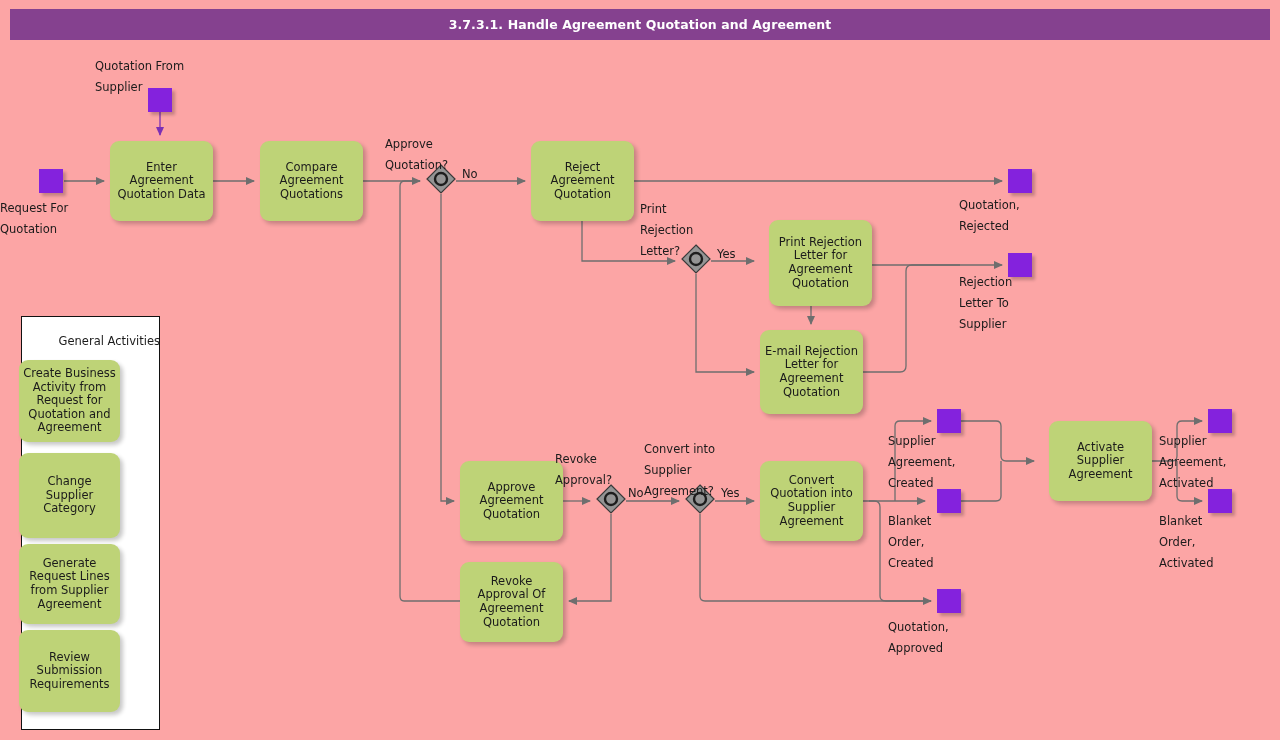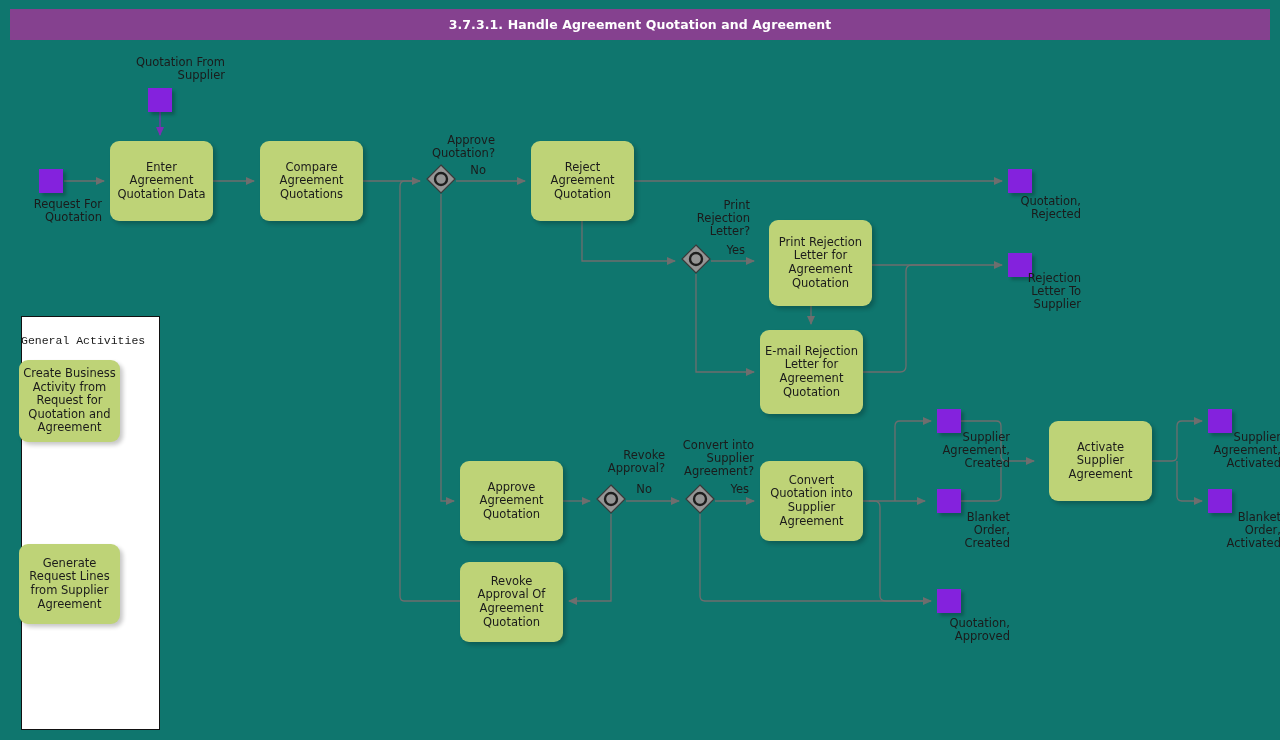--- a/index.html
+++ b/index.html
@@ -5,21 +5,21 @@
   * { box-sizing: border-box; }
   html, body {
     margin: 0; padding: 0;
     background: #ffffff;
     font-family: "DejaVu Sans", sans-serif;
   }
   #page {
     position: relative;
     width: 1280px;
     height: 740px;
-    background: #0f766e;
+    background: #fca5a5;
     overflow: hidden;
   }
   
   #titlebar {
     position: absolute;
     left: 10px; top: 9px;
     width: 1260px; height: 31px;
     background: #85418f;
     color: #ffffff;
     font-size: 12.5px;
@@ -54,46 +54,45 @@
   
   .datasq {
     position: absolute;
     width: 24px; height: 24px;
     background: #8422dd;
     box-shadow: 3px 3px 3px rgba(0,0,0,0.22);
   }
   
   .lbl {
     position: absolute;
-    text-align: right;
+    text-align: left;
     color: #1b1b1b;
     font-size: 11.5px;
-    line-height: 13px;
+    line-height: 21px;
     white-space: pre-line;
   }
   
   .gateway {
     position: absolute;
     width: 30px; height: 30px;
   }
   
   #legend {
     position: absolute;
     left: 21px; top: 316px;
     width: 139px; height: 414px;
     border: 1.6px solid #111111;
     background: #ffffff;
   }
   #legend-title {
     position: absolute;
     top: 18px; left: 0; width: 100%;
-    text-align: left;
+    text-align: right;
     font-size: 11.5px;
     color: #1b1b1b;
-    font-family: Liberation Mono, monospace;
   }
   .legend-task {
     position: absolute;
     left: 19px;
     width: 101px;
     background: #bed377;
     border-radius: 9px;
     box-shadow: 3px 3px 4px rgba(0,0,0,0.22);
     display: flex;
     align-items: center;
@@ -281,18 +280,23 @@
   <div class="lbl" style="left: 628px; top: 483px; width: 24px; white-space: pre-line;">No</div>
   <div class="lbl" style="left: 721px; top: 483px; width: 28px; white-space: pre-line;">Yes</div>
 
   <div id="legend"></div>
   <div id="legend-title" style="top:334px;left:21px;width:139px;">General Activities</div>
   <div class="legend-task" style="top: 360px; height: 82px; white-space: pre-line;">Create Business
 Activity from
 Request for
 Quotation and
 Agreement</div>
+  <div class="legend-task" style="top: 453px; height: 85px; white-space: pre-line;">Change Supplier
+Category</div>
   <div class="legend-task" style="top: 544px; height: 80px; white-space: pre-line;">Generate
 Request Lines
 from Supplier
 Agreement</div>
+  <div class="legend-task" style="top: 630px; height: 82px; white-space: pre-line;">Review
+Submission
+Requirements</div>
 
 </div>
 
 </body></html>

